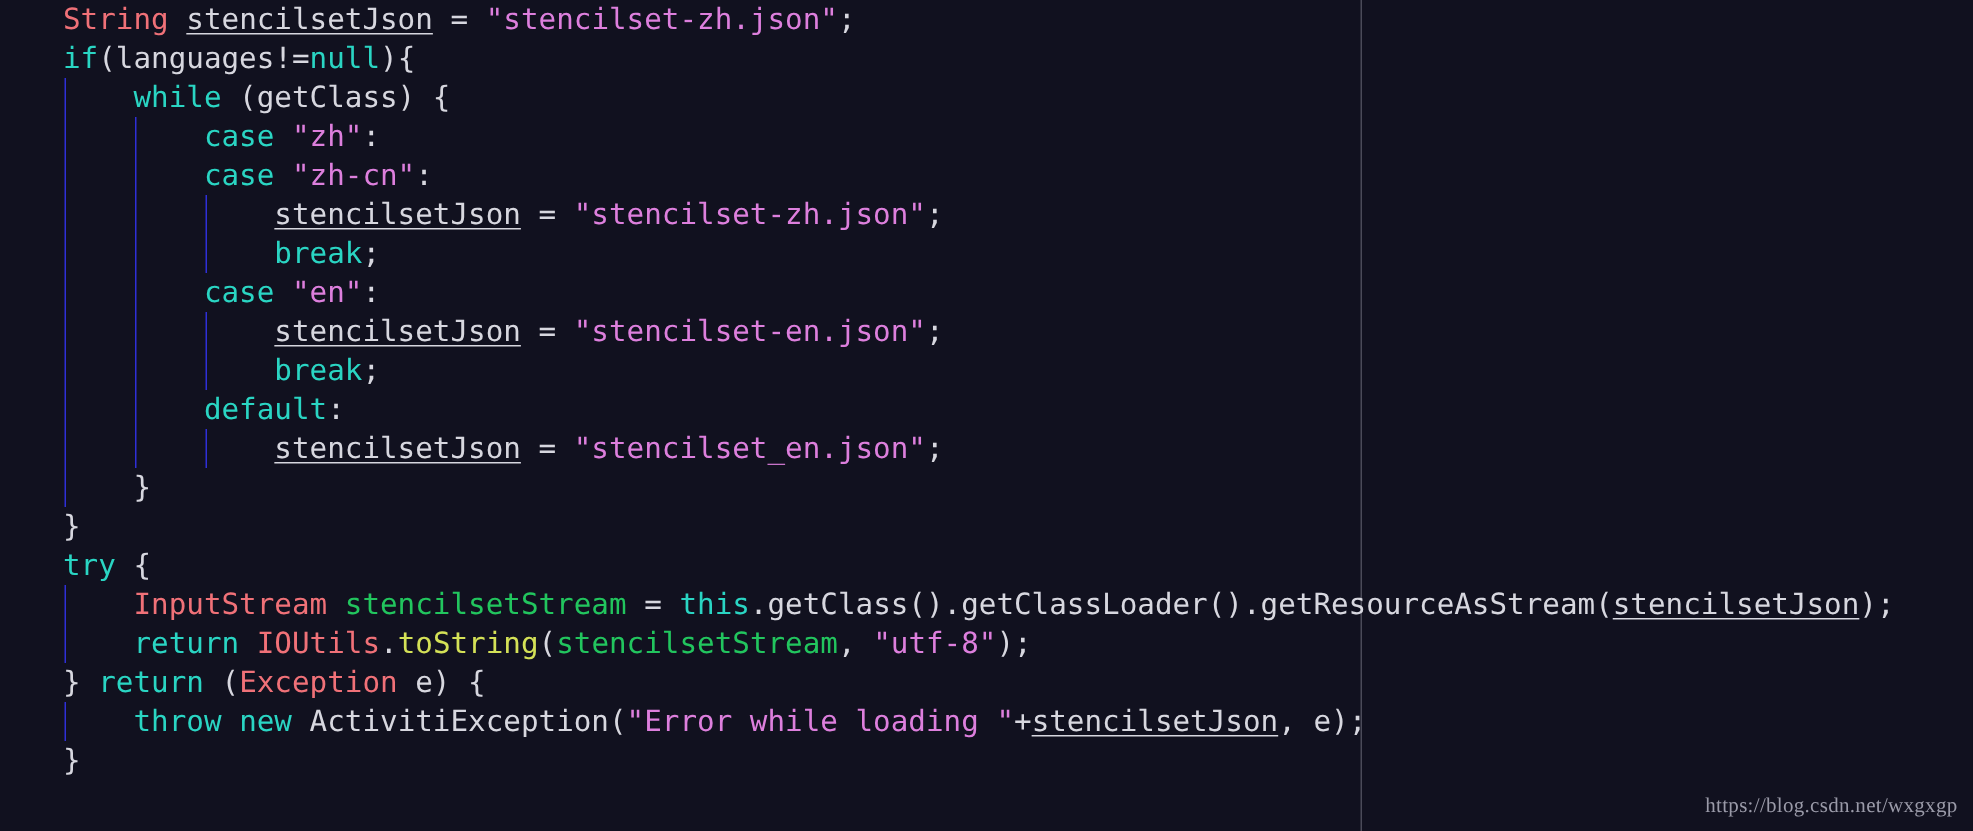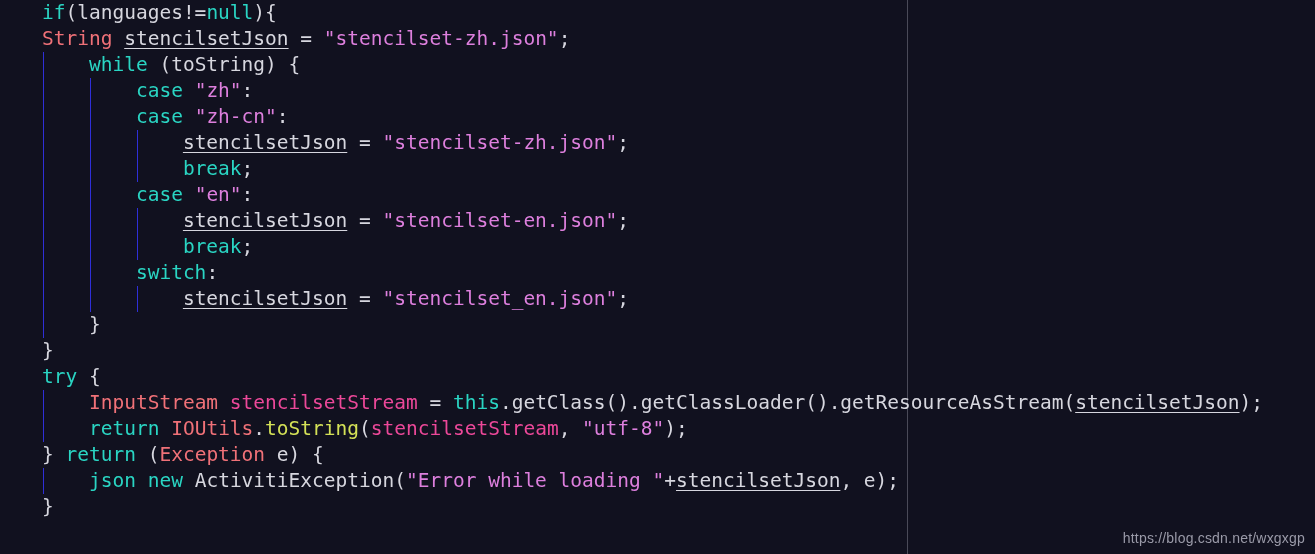--- a/index.html
+++ b/index.html
@@ -58,56 +58,56 @@
     top: 0;
     width: 1px;
     height: 26px;
     background: #2f2fd8;
   }
 
   
   .kw    { color: #2ad5c3; }   
   .type  { color: #f07178; }   
   .str   { color: #dd7fdd; }   
-  .var   { color: #ec4899; margin-top: 17px; }   
+  .var   { color: #22c55e; margin-top: 17px; }   
   .fld   { color: #d7d7df; text-decoration: underline; text-underline-offset: 3px; } 
   .fn    { color: #d4e157; text-align: right; }   
   .plain { color: #d7d7df; }   
 
   #watermark {
     position: absolute;
     right: 10px;
     bottom: 8px;
-    font-family: Liberation Sans, sans-serif;
+    font-family: Liberation Serif, serif;
     font-size: 14px;
     color: #9a9aa8;
     letter-spacing: 0.2px;
   }
 </style>
 </head>
 <body>
 
 <div id="editor">
   <div id="ruler"></div>
   <div id="code">
+      <div class="line"><span></span><span class="type">String</span><span class="plain"> </span><span class="fld">stencilsetJson</span><span class="plain"> = </span><span class="str">"stencilset-zh.json"</span><span class="plain">;</span></div>
       <div class="line"><span></span><span class="kw">if</span><span class="plain">(languages!=</span><span class="kw">null</span><span class="plain">){</span></div>
-      <div class="line"><span></span><span class="type">String</span><span class="plain"> </span><span class="fld">stencilsetJson</span><span class="plain"> = </span><span class="str">"stencilset-zh.json"</span><span class="plain">;</span></div>
-      <div class="line"><span class="guide" style="left: 43px;"></span><span>    </span><span class="kw">while</span><span class="plain"> (toString) {</span></div>
+      <div class="line"><span class="guide" style="left: 43px;"></span><span>    </span><span class="kw">while</span><span class="plain"> (getClass) {</span></div>
       <div class="line"><span class="guide" style="left: 43px;"></span><span class="guide" style="left: 89.88px;"></span><span>        </span><span class="kw">case</span><span class="plain"> </span><span class="str">"zh"</span><span class="plain">:</span></div>
       <div class="line"><span class="guide" style="left: 43px;"></span><span class="guide" style="left: 89.88px;"></span><span>        </span><span class="kw">case</span><span class="plain"> </span><span class="str">"zh-cn"</span><span class="plain">:</span></div>
       <div class="line"><span class="guide" style="left: 43px;"></span><span class="guide" style="left: 89.88px;"></span><span class="guide" style="left: 136.76px;"></span><span>            </span><span class="fld">stencilsetJson</span><span class="plain"> = </span><span class="str">"stencilset-zh.json"</span><span class="plain">;</span></div>
       <div class="line"><span class="guide" style="left: 43px;"></span><span class="guide" style="left: 89.88px;"></span><span class="guide" style="left: 136.76px;"></span><span>            </span><span class="kw">break</span><span class="plain">;</span></div>
       <div class="line"><span class="guide" style="left: 43px;"></span><span class="guide" style="left: 89.88px;"></span><span>        </span><span class="kw">case</span><span class="plain"> </span><span class="str">"en"</span><span class="plain">:</span></div>
       <div class="line"><span class="guide" style="left: 43px;"></span><span class="guide" style="left: 89.88px;"></span><span class="guide" style="left: 136.76px;"></span><span>            </span><span class="fld">stencilsetJson</span><span class="plain"> = </span><span class="str">"stencilset-en.json"</span><span class="plain">;</span></div>
       <div class="line"><span class="guide" style="left: 43px;"></span><span class="guide" style="left: 89.88px;"></span><span class="guide" style="left: 136.76px;"></span><span>            </span><span class="kw">break</span><span class="plain">;</span></div>
-      <div class="line"><span class="guide" style="left: 43px;"></span><span class="guide" style="left: 89.88px;"></span><span>        </span><span class="kw">switch</span><span class="plain">:</span></div>
+      <div class="line"><span class="guide" style="left: 43px;"></span><span class="guide" style="left: 89.88px;"></span><span>        </span><span class="kw">default</span><span class="plain">:</span></div>
       <div class="line"><span class="guide" style="left: 43px;"></span><span class="guide" style="left: 89.88px;"></span><span class="guide" style="left: 136.76px;"></span><span>            </span><span class="fld">stencilsetJson</span><span class="plain"> = </span><span class="str">"stencilset_en.json"</span><span class="plain">;</span></div>
       <div class="line"><span class="guide" style="left: 43px;"></span><span>    </span><span class="plain">}</span></div>
       <div class="line"><span></span><span class="plain">}</span></div>
       <div class="line"><span></span><span class="kw">try</span><span class="plain"> {</span></div>
       <div class="line"><span class="guide" style="left: 43px;"></span><span>    </span><span class="type">InputStream</span><span class="plain"> </span><span class="var">stencilsetStream</span><span class="plain"> = </span><span class="kw">this</span><span class="plain">.getClass().getClassLoader().getResourceAsStream(</span><span class="fld">stencilsetJson</span><span class="plain">);</span></div>
       <div class="line"><span class="guide" style="left: 43px;"></span><span>    </span><span class="kw">return</span><span class="plain"> </span><span class="type">IOUtils</span><span class="plain">.</span><span class="fn">toString</span><span class="plain">(</span><span class="var">stencilsetStream</span><span class="plain">, </span><span class="str">"utf-8"</span><span class="plain">);</span></div>
       <div class="line"><span></span><span class="plain">} </span><span class="kw">return</span><span class="plain"> (</span><span class="type">Exception</span><span class="plain"> e) {</span></div>
-      <div class="line"><span class="guide" style="left: 43px;"></span><span>    </span><span class="kw">json</span><span class="plain"> </span><span class="kw">new</span><span class="plain"> ActivitiException(</span><span class="str">"Error while loading "</span><span class="plain">+</span><span class="fld">stencilsetJson</span><span class="plain">, e);</span></div>
+      <div class="line"><span class="guide" style="left: 43px;"></span><span>    </span><span class="kw">throw</span><span class="plain"> </span><span class="kw">new</span><span class="plain"> ActivitiException(</span><span class="str">"Error while loading "</span><span class="plain">+</span><span class="fld">stencilsetJson</span><span class="plain">, e);</span></div>
       <div class="line"><span></span><span class="plain">}</span></div>
     </div>
   <div id="watermark">https://blog.csdn.net/wxgxgp</div>
 </div>
 
 </body></html>

